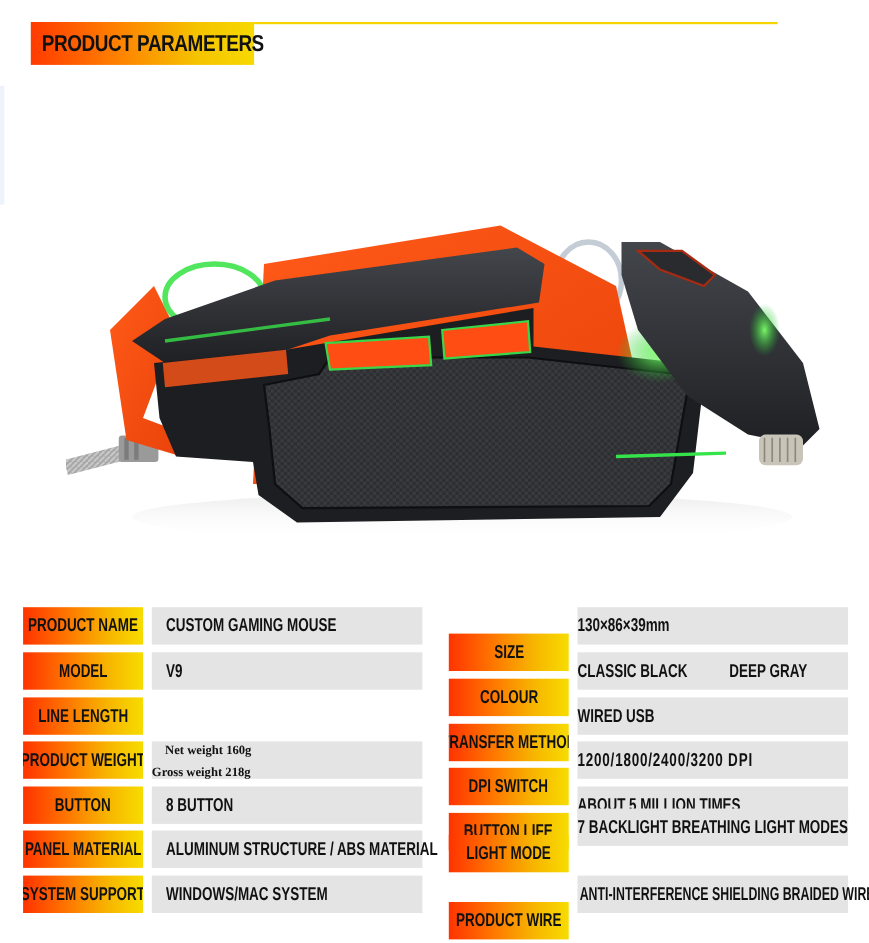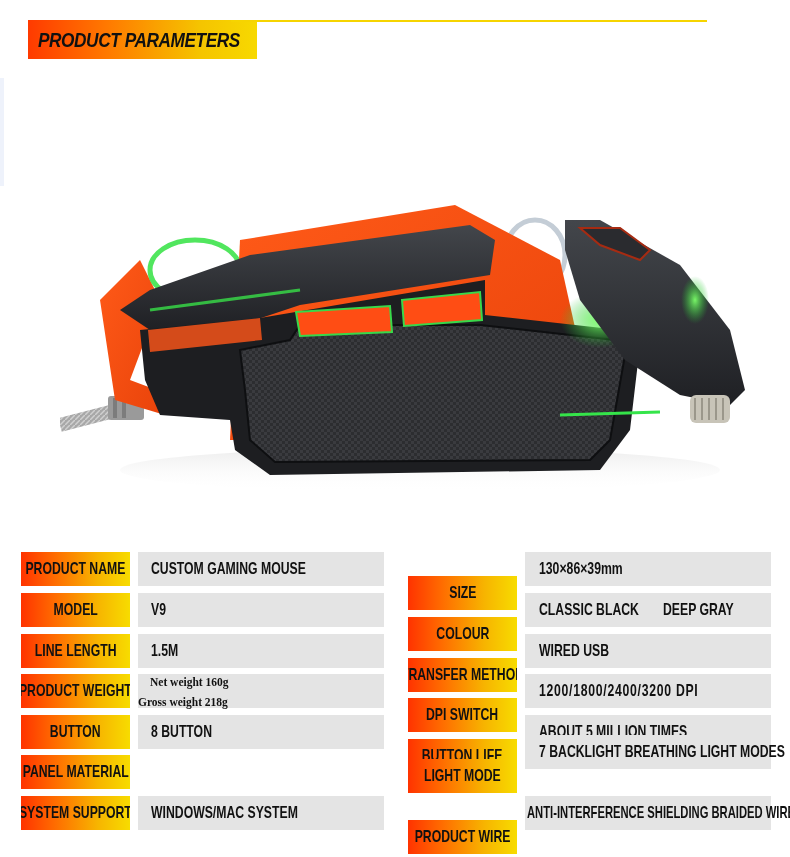--- a/index.html
+++ b/index.html
@@ -1,23 +1,22 @@
 <!DOCTYPE html>
 <html><head>
 <meta charset="utf-8">
 <style>
   html, body { margin:0; padding:0; }
   body {
     width:790px; height:857px; background:#ffffff; position:relative; overflow:hidden;
     font-family:"Liberation Sans", sans-serif;
   }
   .header-bar {
-    position:absolute; left:28px; top:20px; width:229px; height:39px;
+    position:absolute; left:28px; top:20px; width:203px; height:39px;
     background:linear-gradient(90deg,#ff3a00 0%,#ff7a00 35%,#f5c400 75%,#f7d900 100%);
-    font-style:italic;
   }
   .header-title {
     position:absolute; left:10px; top:0; height:39px; line-height:39px;
     font-family:"Liberation Sans", sans-serif; font-weight:bold; font-size:21px;
     color:#111; letter-spacing:-0.5px; transform:scaleX(0.82); transform-origin:left center;
     white-space:nowrap;
   }
   .header-line {
     position:absolute; left:231px; top:20px; width:476px; height:2px; background:#f6d400;
   }
@@ -40,21 +39,21 @@
     position:absolute; top:0; height:34px; background:#e4e4e4;
     display:flex; align-items:center; overflow:visible;
   }
   .spec-value span.v {
     font-weight:bold; font-size:17px; color:#111; white-space:nowrap;
     transform:scaleX(0.72); transform-origin:left center; display:inline-block;
   }
   .left .spec-label { left:21px; width:109px;text-align:right; }
   .left .spec-value { left:138px; width:246px; padding-left:13px; box-sizing:border-box; }
   .right .spec-label { left:408px; width:109px;margin-top:24px; }
-  .right .spec-value { left:525px; width:246px; padding-left:14px; box-sizing:border-box; }
+  .right .spec-value { left:525px; width:246px; box-sizing:border-box; }
   .weight-lines { position:absolute; left:0; top:0; width:100%; height:34px; }
   .weight-lines div {
     position:absolute; font-family:Liberation Serif, serif; font-weight:bold;
     font-size:11.5px; color:#111; white-space:nowrap;
   }
 </style>
 </head>
 <body>
 
 <div class="side-strip"></div>
@@ -142,23 +141,20 @@
         <span>MODEL</span>
       </div>
     <div class="spec-value">
         <span class="v">V9</span>
       </div>
   </div>
   <div class="spec" style="top:634px;width:100%">
     <div class="spec-label">
         <span>LINE LENGTH</span>
       </div>
-    <div class="spec-value">
-        <span class="v">1.5M</span>
-      </div>
   </div>
   <div class="spec" style="top:674px;width:100%">
     <div class="spec-label">
         <span>PRODUCT WEIGHT</span>
       </div>
     <div class="spec-value">
       <div class="weight-lines">
         <div style="left:12px;top:2px">Net weight 160g</div>
         <div style="left:0px;top:22px">Gross weight  218g</div>
       </div>
@@ -169,20 +165,23 @@
         <span>BUTTON</span>
       </div>
     <div class="spec-value">
         <span class="v">8 BUTTON</span>
       </div>
   </div>
   <div class="spec" style="top:755px;width:100%">
     <div class="spec-label">
         <span>PANEL MATERIAL</span>
       </div>
+    <div class="spec-value">
+        <span class="v">ALUMINUM STRUCTURE / ABS MATERIAL</span>
+      </div>
   </div>
   <div class="spec" style="top:796px;width:100%">
     <div class="spec-label">
         <span>SYSTEM SUPPORT</span>
       </div>
     <div class="spec-value">
         <span class="v">WINDOWS/MAC SYSTEM</span>
       </div>
   </div>
 </div>

